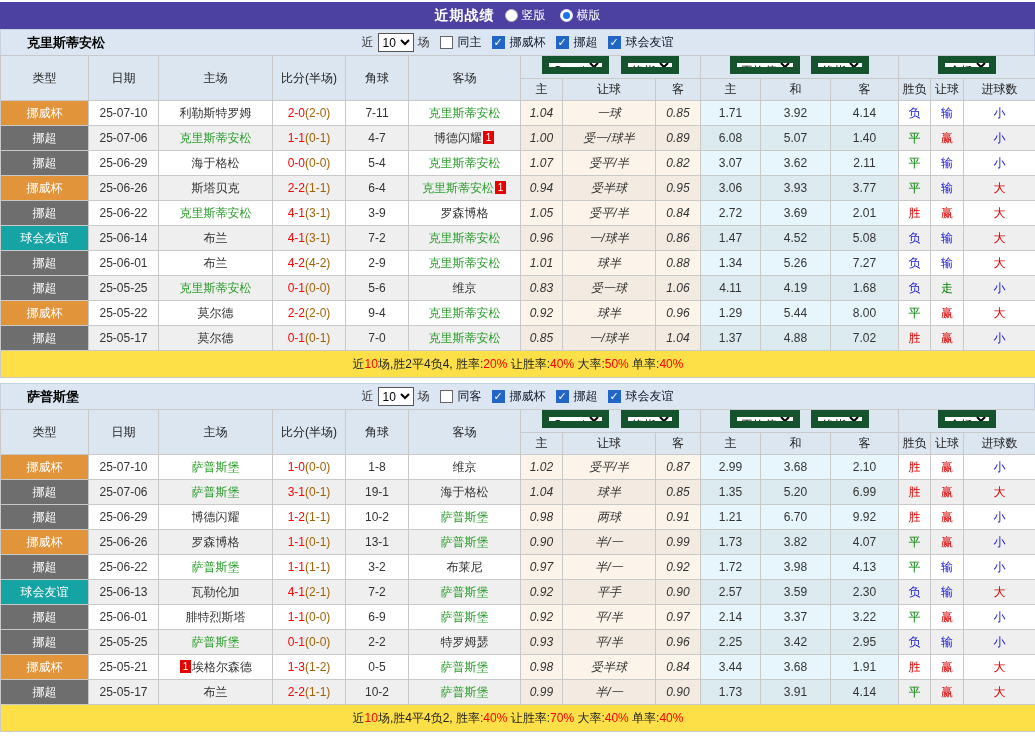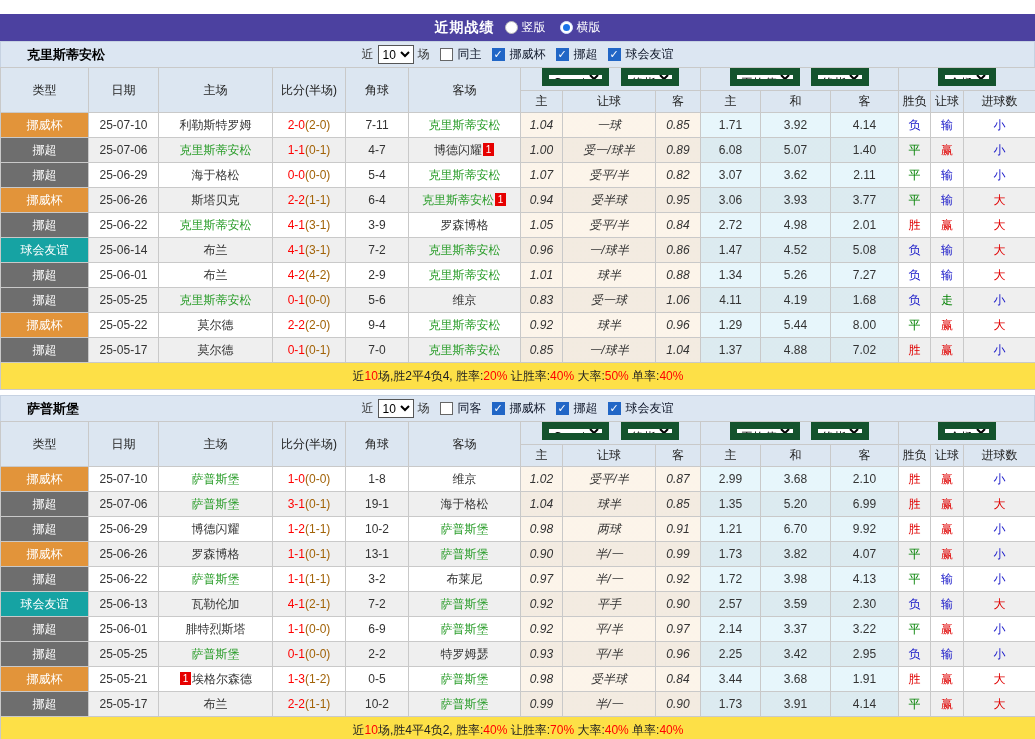--- a/index.html
+++ b/index.html
@@ -4,21 +4,21 @@
 <style>
   * { box-sizing: border-box; }
   html,body { margin:0; padding:0; background:#fff; }
   body {
     width:1035px;
     font-family:"Liberation Sans","DejaVu Sans",sans-serif;
     font-size:12px; color:#333;
   }
   
   .titlebar {
-    margin-top:14px; height:27px; background:#4c41a0; color:#fff;
+    margin-top:2px; height:27px; background:#4c41a0; color:#fff;
     display:flex; align-items:center; justify-content:center; gap:10px;
   }
   .titlebar .title { font-weight:bold; font-size:14px; letter-spacing:1px; }
   .radio-group { display:flex; align-items:center; gap:14px; font-size:12px; }
   .radio-item { display:flex; align-items:center; gap:4px; cursor:pointer; }
   .radio {
     width:13px; height:13px; border-radius:50%; background:#fff;
     border:1px solid #bbb; display:inline-flex; align-items:center; justify-content:center;
   }
   .radio.checked { border:1px solid #d9e6ff; }
@@ -228,21 +228,21 @@
           <td class="type-cell type-league">挪超</td>
           <td>25-06-22</td>
           <td><span class="focus-team">克里斯蒂安松</span></td>
           <td><span class="score-ft">4-1</span><span class="score-ht">(3-1)</span></td>
           <td>3-9</td>
           <td><span>罗森博格</span></td>
           <td class="crow">1.05</td>
           <td class="crow">受平/半</td>
           <td class="crow">0.84</td>
           <td class="avg">2.72</td>
-          <td class="avg">4.98</td>
+          <td class="avg">3.69</td>
           <td class="avg">2.01</td>
           <td class="c-red">胜</td>
           <td class="c-red">赢</td>
           <td class="c-red">大</td>
         </tr>
         <tr class="striped">
           <td class="type-cell type-friendly">球会友谊</td>
           <td>25-06-14</td>
           <td><span>布兰</span></td>
           <td><span class="score-ft">4-1</span><span class="score-ht">(3-1)</span></td>

